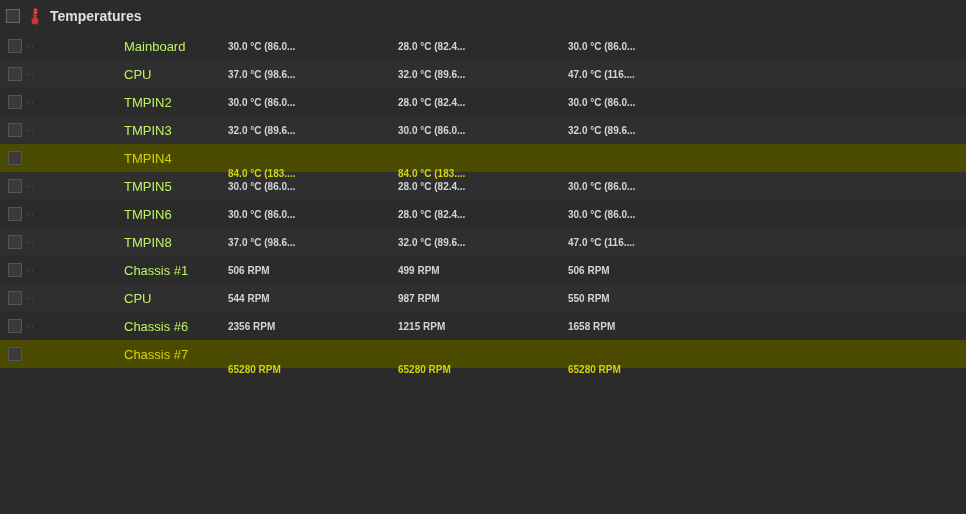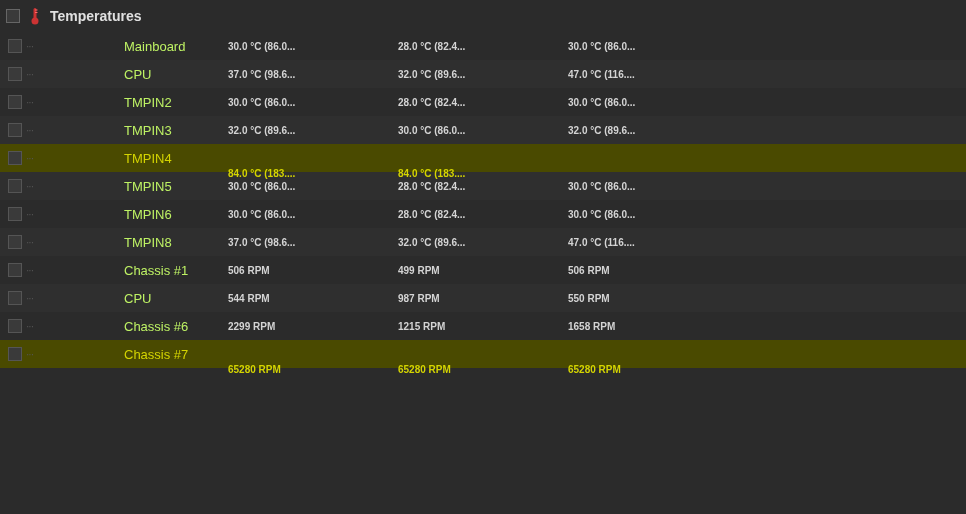--- a/index.html
+++ b/index.html
@@ -228,21 +228,21 @@
       <div class="col-val">544 RPM</div>
       <div class="col-val">987 RPM</div>
       <div class="col-val">550 RPM</div>
     </div>
     <div class="data-row">
       <div class="row-indent">
         <div class="row-checkbox"></div>
         <span class="tree-dots">···</span>
       </div>
       <div class="row-name">Chassis #6</div>
-      <div class="col-val">2299 RPM</div>
+      <div class="col-val">2356 RPM</div>
       <div class="col-val">1215 RPM</div>
       <div class="col-val">1658 RPM</div>
     </div>
     <div class="data-row highlighted">
       <div class="row-indent">
         <div class="row-checkbox"></div>
         <span class="tree-dots">···</span>
       </div>
       <div class="row-name">Chassis #7</div>
       <div class="col-val">65280 RPM</div>

